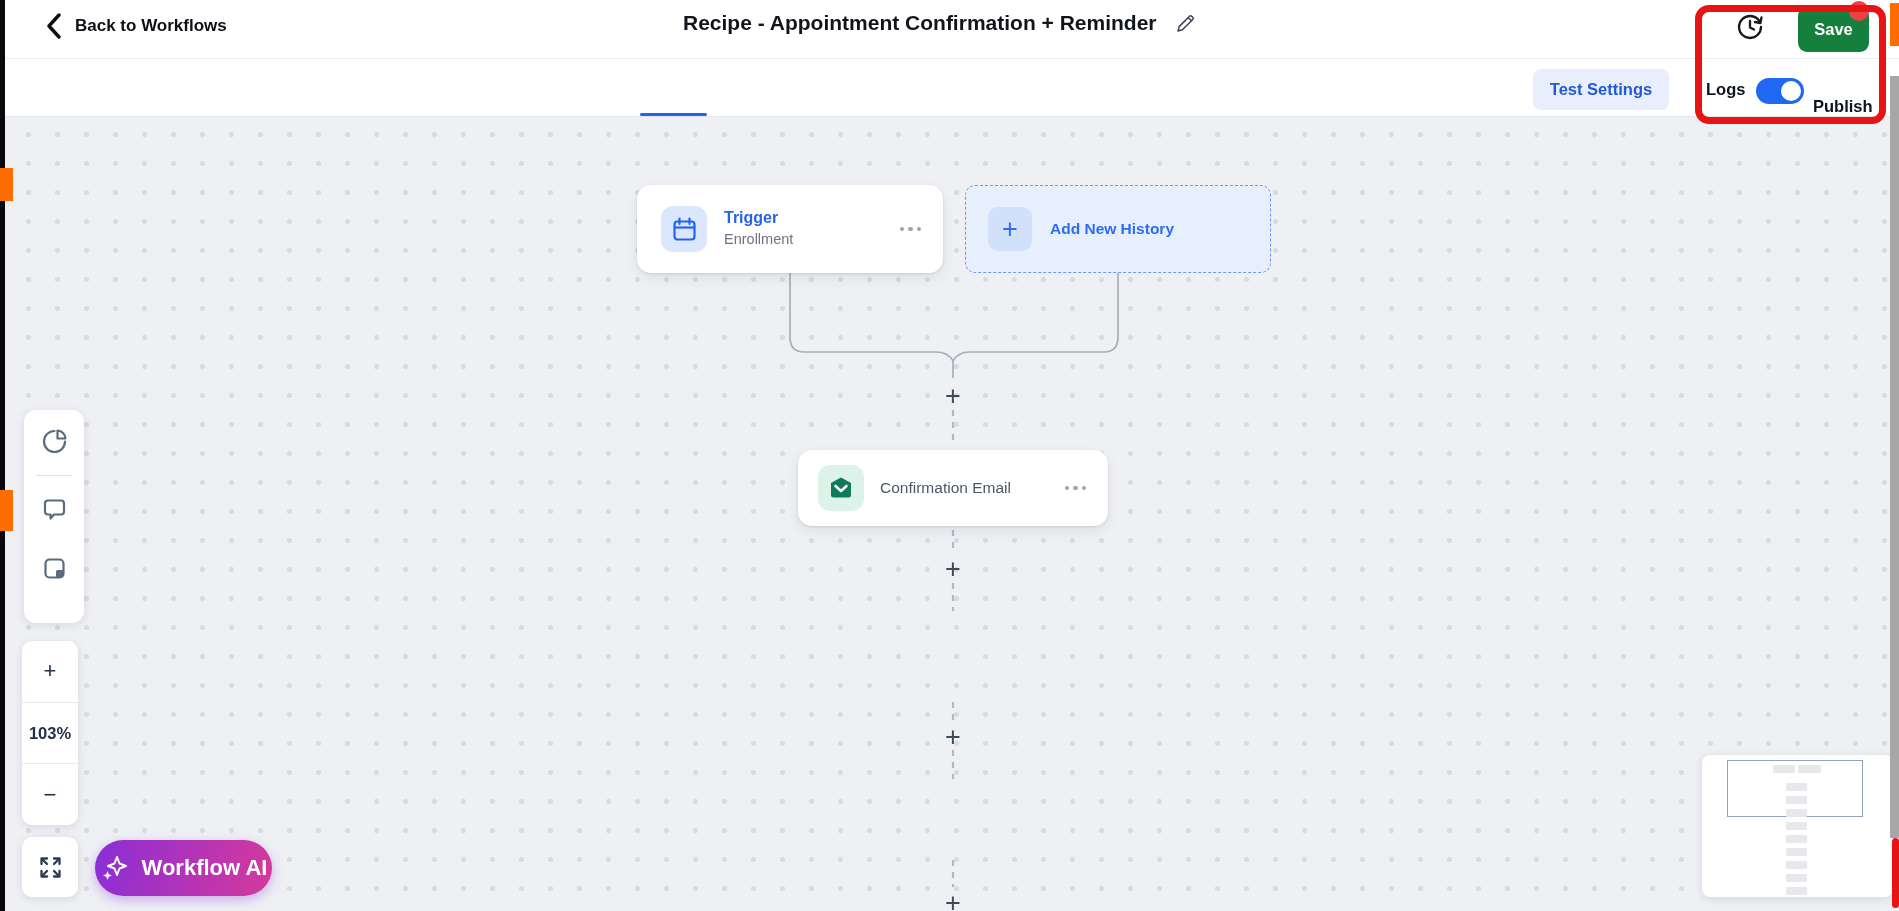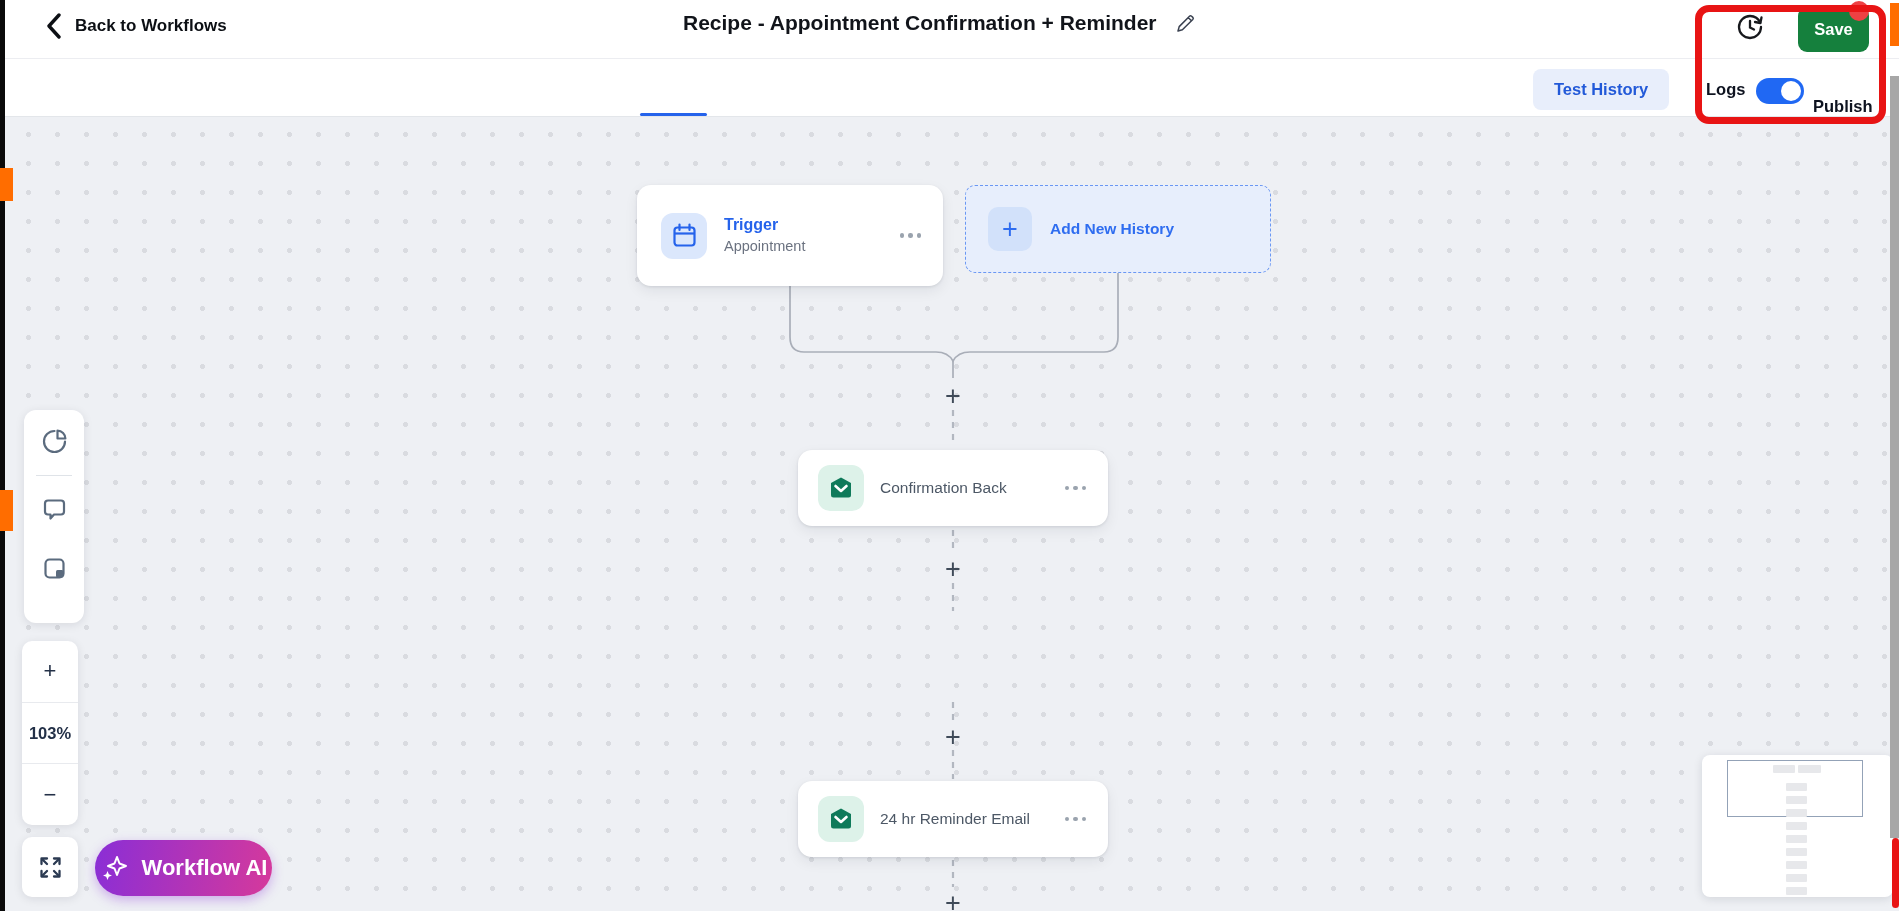--- a/index.html
+++ b/index.html
@@ -32,21 +32,21 @@
   .toggle .knob { position:absolute; right:3px; top:3px; width:20px; height:20px; background:#fff; border-radius:50%; }
 
   
   .canvas { position:absolute; left:5px; top:117px; right:0; bottom:0; background-color:#eef0f4;
             background-image:radial-gradient(circle, #d9dbe0 2.3px, transparent 2.8px);
             background-size:29px 29px; background-position:9px 3px; z-index:0; }
   .wires { position:absolute; left:0; top:0; width:1899px; height:911px; z-index:1; pointer-events:none; }
   .card { position:absolute; background:#fff; border-radius:14px; z-index:2; cursor:pointer;
           box-shadow:0 1px 3px rgba(16,24,40,.10), 0 5px 14px rgba(16,24,40,.07);
           display:flex; align-items:center; }
-  .trigger-card { left:637px; top:185px; width:306px; height:101px; padding:0 20px 0 24px; }
+  .trigger-card { left:637px; top:185px; width:306px; height:88px; padding:0 20px 0 24px; }
   .iconbox { width:46px; height:46px; border-radius:12px; display:flex; align-items:center; justify-content:center; flex:none; }
   .iconbox.blue { background:#dbe7fc; }
   .iconbox.mint { background:#ddf2e9; }
   .iconbox.lav  { background:#f2edfc; }
   .trig-texts { margin-left:17px; flex:1; }
   .trig-title { font-size:16px; font-weight:600; color:#2563eb; line-height:1.3; }
   .trig-sub { font-size:14.5px; color:#6b7280; line-height:1.4; }
   .more { display:flex; gap:4px; align-items:center; padding:6px 2px; cursor:pointer; }
   .more i { width:4.5px; height:4.5px; border-radius:50%; background:#9aa3ae; }
   .add-trigger { position:absolute; left:965px; top:185px; width:306px; height:88px; background:#e7eefc;
@@ -146,38 +146,38 @@
     </svg>
     <button class="save-btn">Save</button>
   </div>
 
   <div class="subbar"></div>
   <div class="tab active" style="left:644px;">Builder</div>
   <div class="tab" style="left:748px;">Settings</div>
   <div class="tab" style="left:861px;">Enrollment History</div>
   <div class="tab" style="left:1057px;">Execution Logs</div>
   <div class="tab-underline" style="z-index:4;"></div>
-  <button class="test-btn" style="z-index:4;">Test History</button>
+  <button class="test-btn" style="z-index:4;">Test Settings</button>
   <span class="draft-lbl" style="z-index:5;">Logs</span>
   <div class="toggle" style="z-index:5;">
       <div class="knob"></div>
     </div>
   <span class="pub-lbl" style="z-index:5;">Publish</span>
 
   <div class="card trigger-card">
     <div class="iconbox blue">
       <svg width="27" height="27" viewBox="0 0 27 27">
         <rect x="3.5" y="5.5" width="20" height="18" rx="3" fill="none" stroke="#2563eb" stroke-width="2.2"></rect>
         <path d="M3.5 11.5 H23.5" stroke="#2563eb" stroke-width="2.2"></path>
         <path d="M8.5 2.5 V8 M18.5 2.5 V8" stroke="#2563eb" stroke-width="2.2" stroke-linecap="round"></path>
       </svg>
     </div>
     <div class="trig-texts">
       <div class="trig-title">Trigger</div>
-      <div class="trig-sub">Appointment</div>
+      <div class="trig-sub">Enrollment</div>
     </div>
     <div class="more">
         <i></i>
         <i></i>
         <i></i>
       </div>
   </div>
 
   <div class="add-trigger">
     <div class="plusbox">+</div>
@@ -186,47 +186,33 @@
 
   <div class="step-plus" style="left:940px; top:383px;">+</div>
 
   <div class="card node node-conf">
     <div class="iconbox mint">
       <svg width="28" height="28" viewBox="0 0 28 28">
         <path d="M4 9 L14 3.5 L24 9 V21 Q24 23.5 21.5 23.5 H6.5 Q4 23.5 4 21 Z" fill="#0f7a5a"></path>
         <path d="M8.5 12 L14 17 L19.5 12" fill="none" stroke="#fff" stroke-width="2.6" stroke-linecap="round" stroke-linejoin="round"></path>
       </svg>
     </div>
-    <div class="node-lbl">Confirmation Back</div>
+    <div class="node-lbl">Confirmation Email</div>
     <div class="more">
         <i></i>
         <i></i>
         <i></i>
       </div>
   </div>
 
   <div class="step-plus" style="left:940px; top:556px;">+</div>
 
 
   <div class="step-plus" style="left:940px; top:724px;">+</div>
 
-  <div class="card node node-rem">
-    <div class="iconbox mint">
-      <svg width="28" height="28" viewBox="0 0 28 28">
-        <path d="M4 9 L14 3.5 L24 9 V21 Q24 23.5 21.5 23.5 H6.5 Q4 23.5 4 21 Z" fill="#0f7a5a"></path>
-        <path d="M8.5 12 L14 17 L19.5 12" fill="none" stroke="#fff" stroke-width="2.6" stroke-linecap="round" stroke-linejoin="round"></path>
-      </svg>
-    </div>
-    <div class="node-lbl">24 hr Reminder Email</div>
-    <div class="more">
-        <i></i>
-        <i></i>
-        <i></i>
-      </div>
-  </div>
 
   <div class="step-plus" style="left:940px; top:890px;">+</div>
 
   <div class="side-panel">
     <svg class="tool-ic" viewBox="0 0 27 27">
       <path d="M24 13.5 A10.5 10.5 0 1 1 13.5 3" fill="none" stroke="#5b6b7e" stroke-width="2.2" stroke-linecap="round"></path>
       <path d="M16.5 2.6 A8 8 0 0 1 24.4 10.5 L16.5 10.5 Z" fill="none" stroke="#5b6b7e" stroke-width="2.2" stroke-linejoin="round"></path>
     </svg>
     <div class="divider"></div>
     <svg class="tool-ic" viewBox="0 0 27 27">

